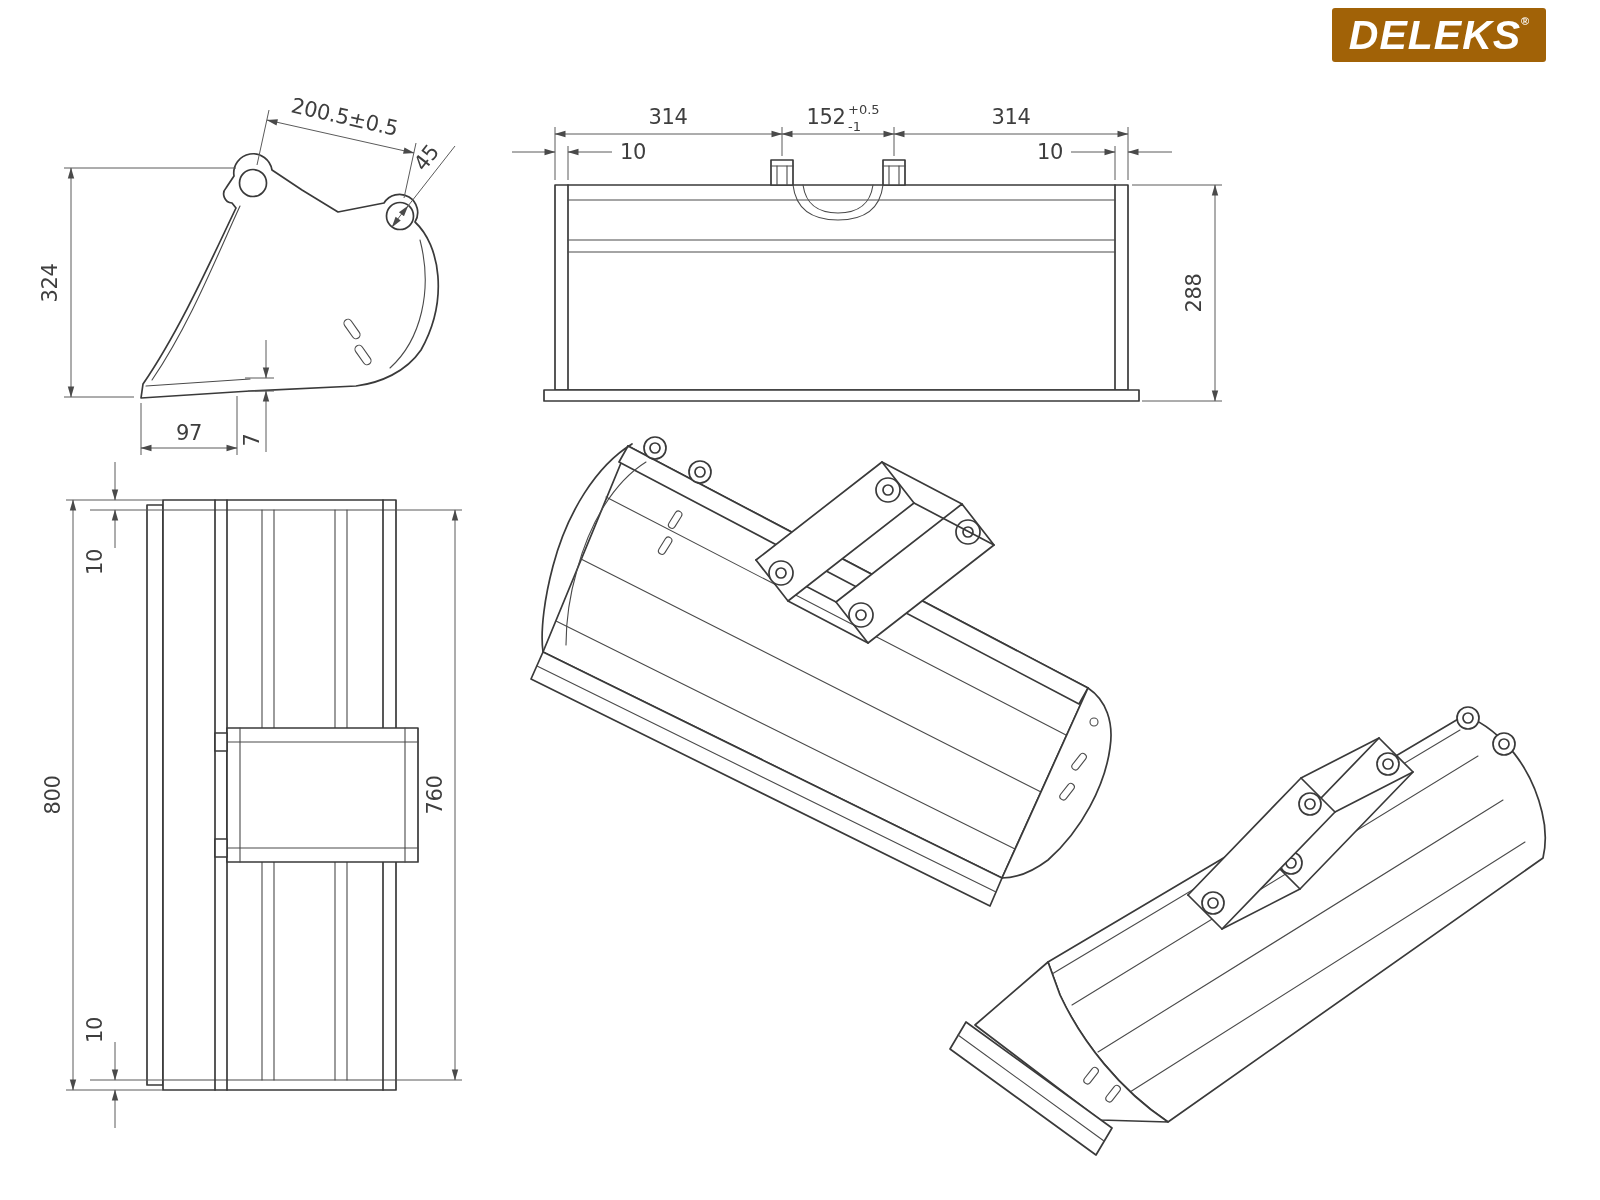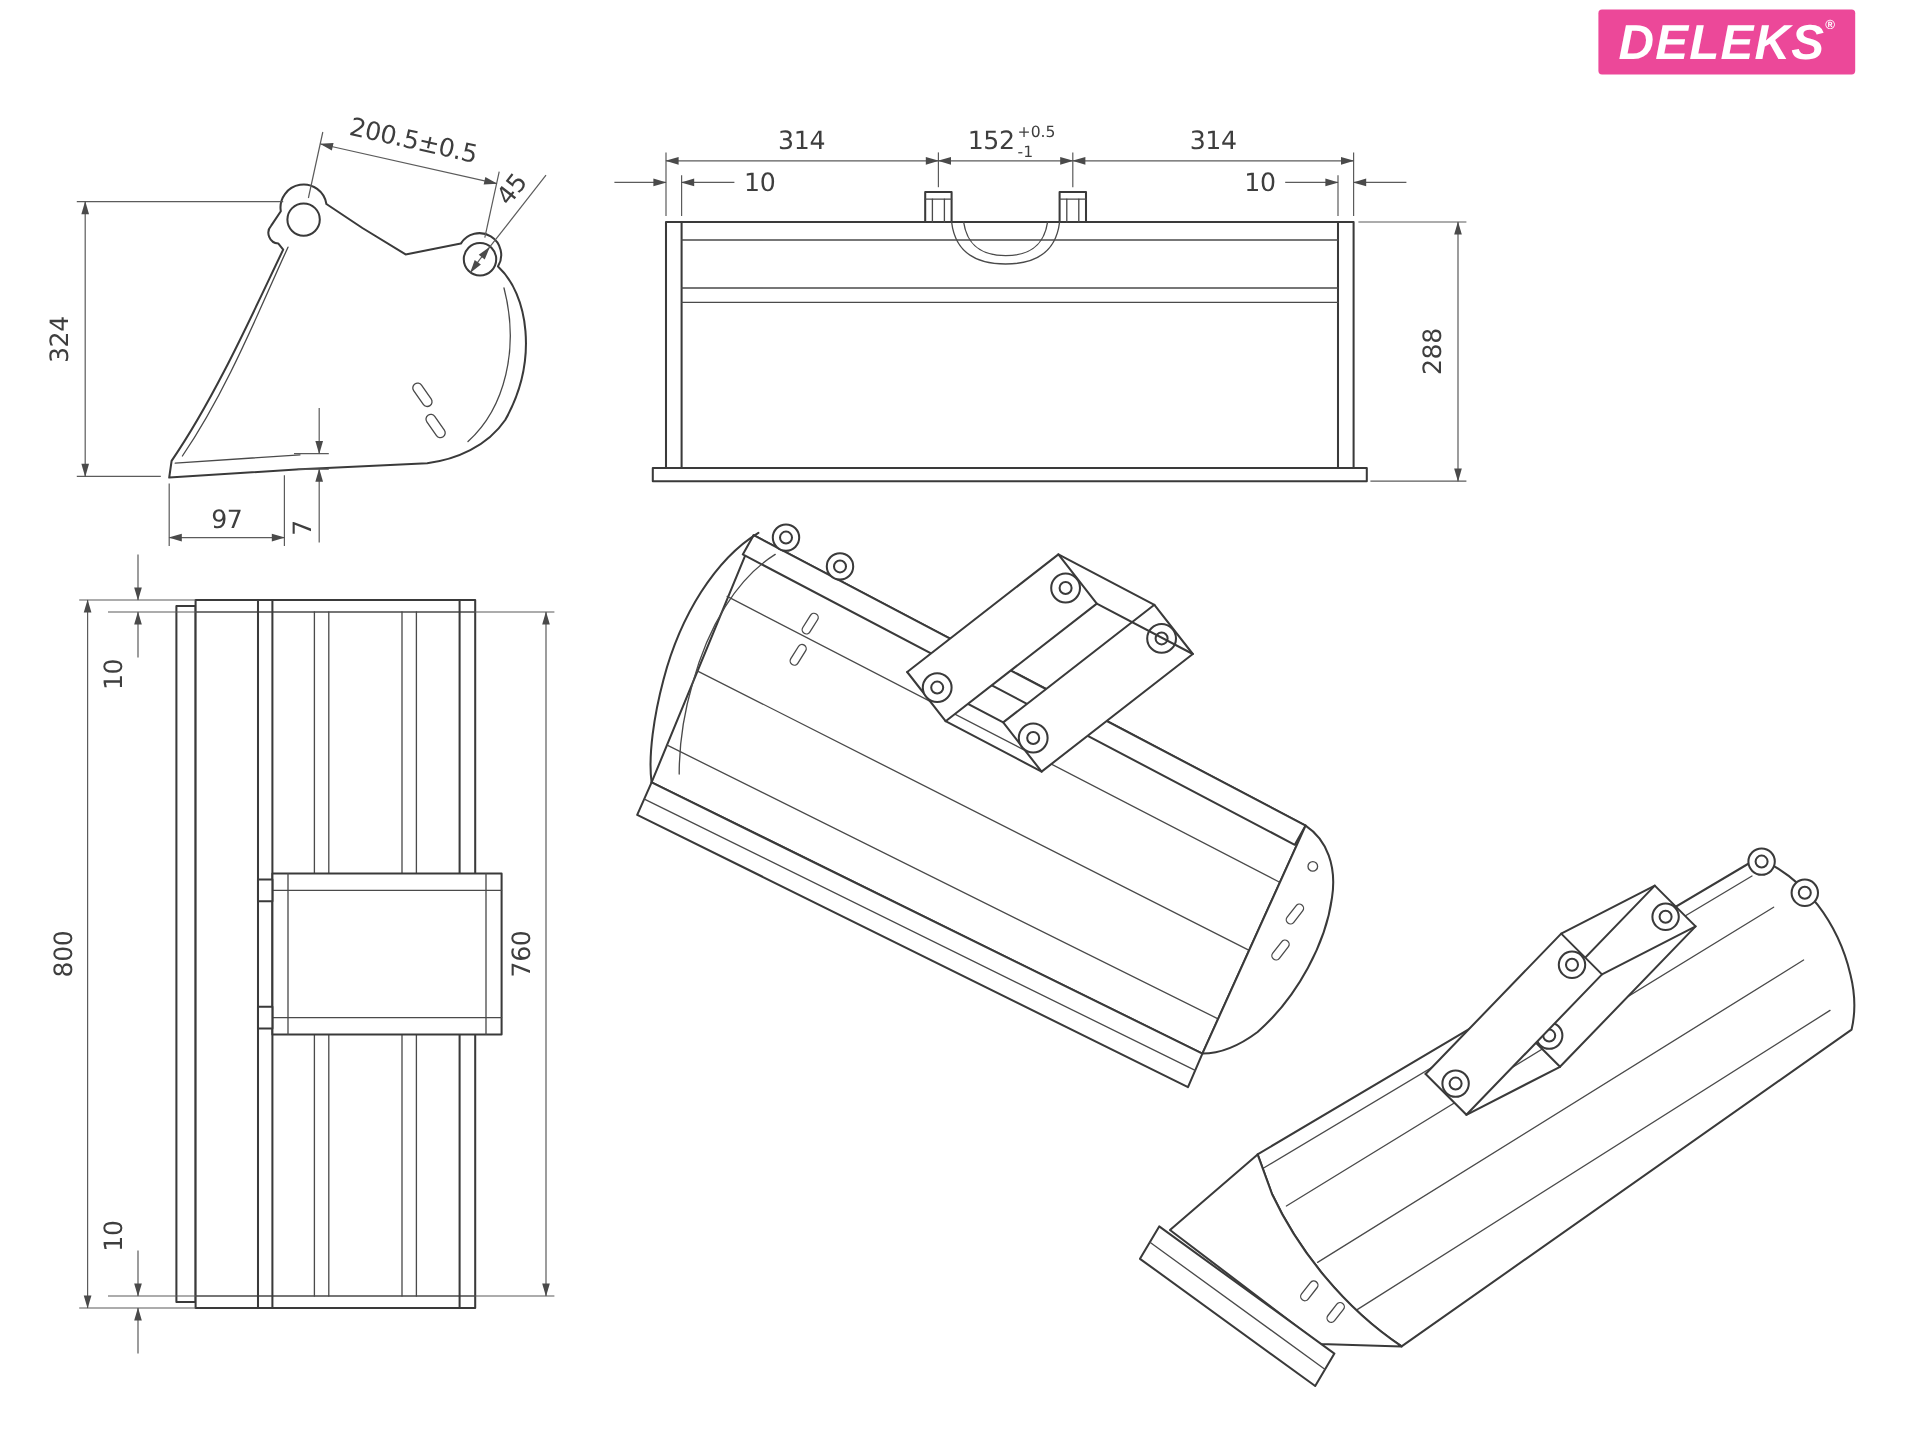--- a/index.html
+++ b/index.html
@@ -9,21 +9,21 @@
 
   
   .edge{stroke:#3a3a3a;stroke-width:1.7;fill:none;stroke-linejoin:round;stroke-linecap:round;}
   .edgef{stroke:#3a3a3a;stroke-width:1.7;fill:#ffffff;stroke-linejoin:round;}
   .thin{stroke:#4a4a4a;stroke-width:1.1;fill:none;stroke-linejoin:round;stroke-linecap:round;}
   .dim{stroke:#5b5b5b;stroke-width:1;fill:none;}
   .dimtext{font-family:"DejaVu Sans",sans-serif;font-size:21px;fill:#3e3e3e;letter-spacing:-0.3px;}
   .toltext{font-family:"DejaVu Sans",sans-serif;font-size:13px;fill:#3e3e3e;}
 
   
-  .logo{position:absolute;left:1332px;top:8px;width:214px;height:54px;background:#ec4899;
+  .logo{position:absolute;left:1332px;top:8px;width:214px;height:54px;background:#a16207;
         border-radius:3px;display:flex;align-items:center;justify-content:center;}
   .logo-text{color:#fff;font-family:"Liberation Sans",sans-serif;font-weight:bold;font-style:italic;
              font-size:41px;letter-spacing:1px;line-height:1;}
   .logo-reg{color:#fff;font-family:"Liberation Sans",sans-serif;font-size:11px;font-weight:bold;
             align-self:flex-start;margin-top:7px;}
 </style>
 </head>
 <body>
 
 <div class="canvas">

